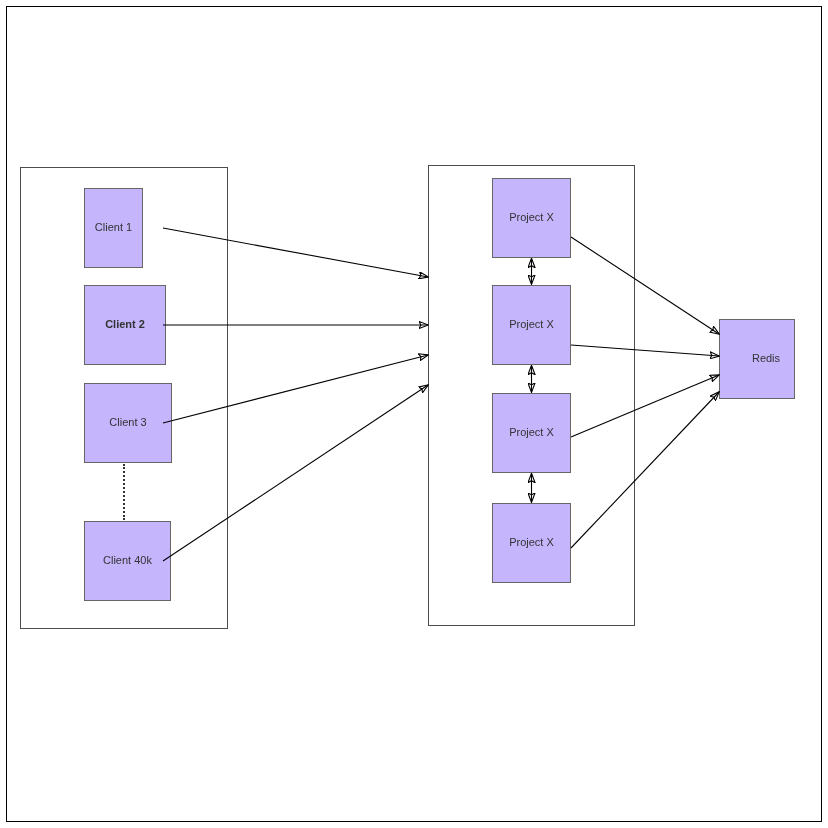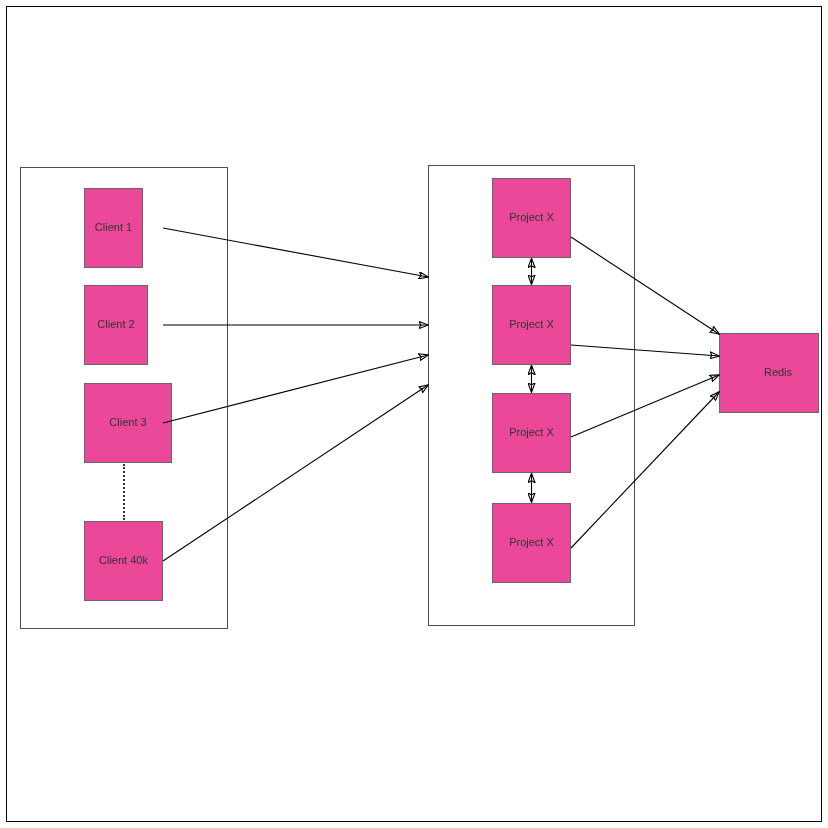--- a/index.html
+++ b/index.html
@@ -29,21 +29,21 @@
   .group-box {
     position: absolute;
     border: 1px solid #4d4d4d;
     box-sizing: border-box;
     background: transparent;
   }
   .node-box {
     position: absolute;
     border: 1px solid #666666;
     box-sizing: border-box;
-    background: #ec4899;
+    background: #c4b5fd;
     display: flex;
     align-items: center;
     justify-content: center;
   }
   .node-label {
     font-family: "Liberation Sans", sans-serif;
     font-size: 11px;
     color: #333333;
     line-height: 1.2;
     white-space: nowrap;
@@ -75,46 +75,46 @@
 <div id="canvas">
 
   <div id="page-border" style="left: 6px; top: 6px; width: 816px; height: 816px;"></div>
 
   <div class="group-box" id="group-clients" style="left: 20px; top: 167px; width: 208px; height: 462px;"></div>
   <div class="group-box" id="group-projects" style="left: 428px; top: 165px; width: 207px; height: 461px;"></div>
 
   <div class="node-box" id="client-0" style="left: 84px; top: 188px; width: 59px; height: 80px;">
     <span class="node-label">Client 1</span>
   </div>
-  <div class="node-box" id="client-1" style="left: 84px; top: 285px; width: 64px; height: 80px;">
+  <div class="node-box" id="client-1" style="left: 84px; top: 285px; width: 82px; height: 80px; font-weight: bold;">
     <span class="node-label">Client 2</span>
   </div>
   <div class="node-box" id="client-2" style="left: 84px; top: 383px; width: 88px; height: 80px;">
     <span class="node-label">Client 3</span>
   </div>
-  <div class="node-box" id="client-3" style="left: 84px; top: 521px; width: 79px; height: 80px;">
+  <div class="node-box" id="client-3" style="left: 84px; top: 521px; width: 87px; height: 80px;">
     <span class="node-label">Client 40k</span>
   </div>
 
   <div class="dotted-link" id="client-ellipsis" style="left: 123px; top: 464px; height: 56px; width: 2px;"></div>
 
   <div class="node-box" id="project-0" style="left: 492px; top: 178px; width: 79px; height: 80px;">
     <span class="node-label">Project X</span>
   </div>
   <div class="node-box" id="project-1" style="left: 492px; top: 285px; width: 79px; height: 80px;">
     <span class="node-label">Project X</span>
   </div>
   <div class="node-box" id="project-2" style="left: 492px; top: 393px; width: 79px; height: 80px;">
     <span class="node-label">Project X</span>
   </div>
   <div class="node-box" id="project-3" style="left: 492px; top: 503px; width: 79px; height: 80px;">
     <span class="node-label">Project X</span>
   </div>
 
-  <div class="node-box" id="store-node" style="left: 719px; top: 333px; width: 100px; height: 80px; padding-left: 18px;">
+  <div class="node-box" id="store-node" style="left: 719px; top: 319px; width: 76px; height: 80px; padding-left: 18px;">
     <span class="node-label">Redis</span>
   </div>
 
   <svg class="edges" id="edge-layer" viewBox="0 0 828 828" xmlns="http://www.w3.org/2000/svg">
     <defs>
       <marker id="arrow-end" markerWidth="10" markerHeight="8" refX="9.2" refY="4" orient="auto" markerUnits="userSpaceOnUse">
         <path d="M0,0.4 L9.6,4 L0,7.6 L2.1,4 Z" fill="#000000" stroke="none"></path>
       </marker>
       <marker id="arrow-start" markerWidth="10" markerHeight="8" refX="0.8" refY="4" orient="auto" markerUnits="userSpaceOnUse">
         <path d="M9.6,0.4 L0,4 L9.6,7.6 L7.5,4 Z" fill="#000000" stroke="none"></path>

